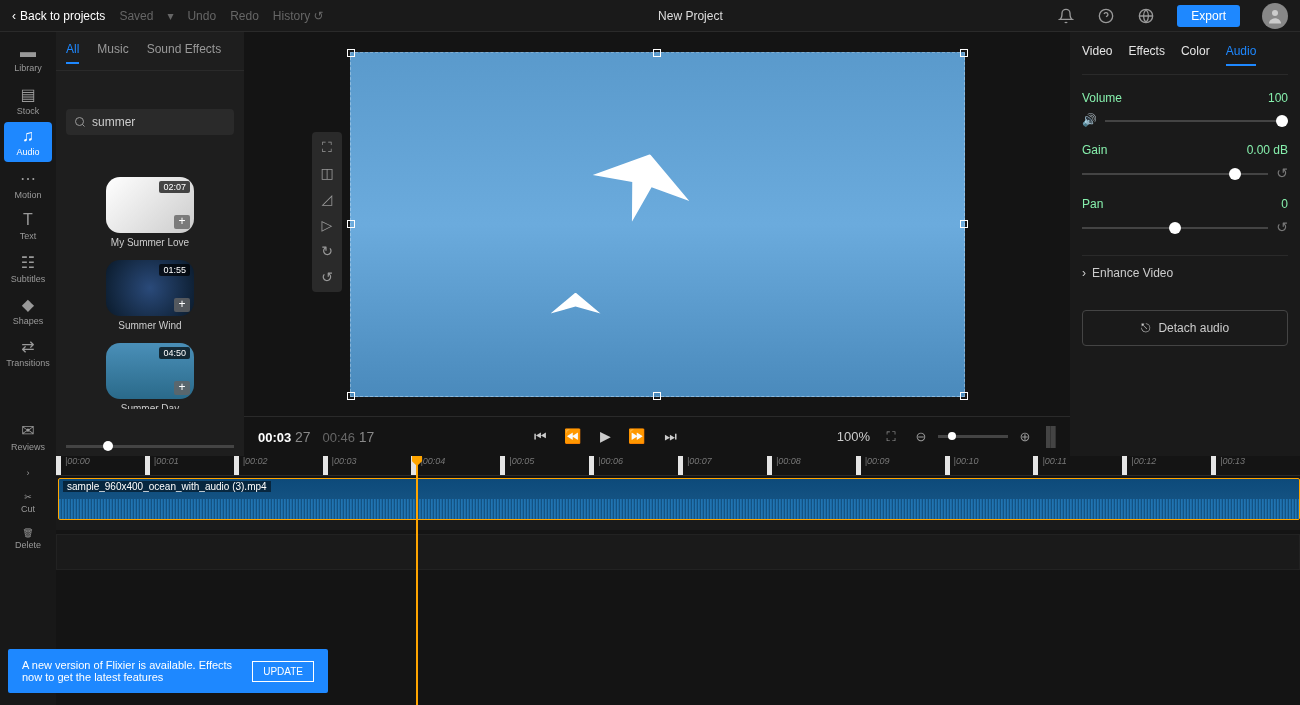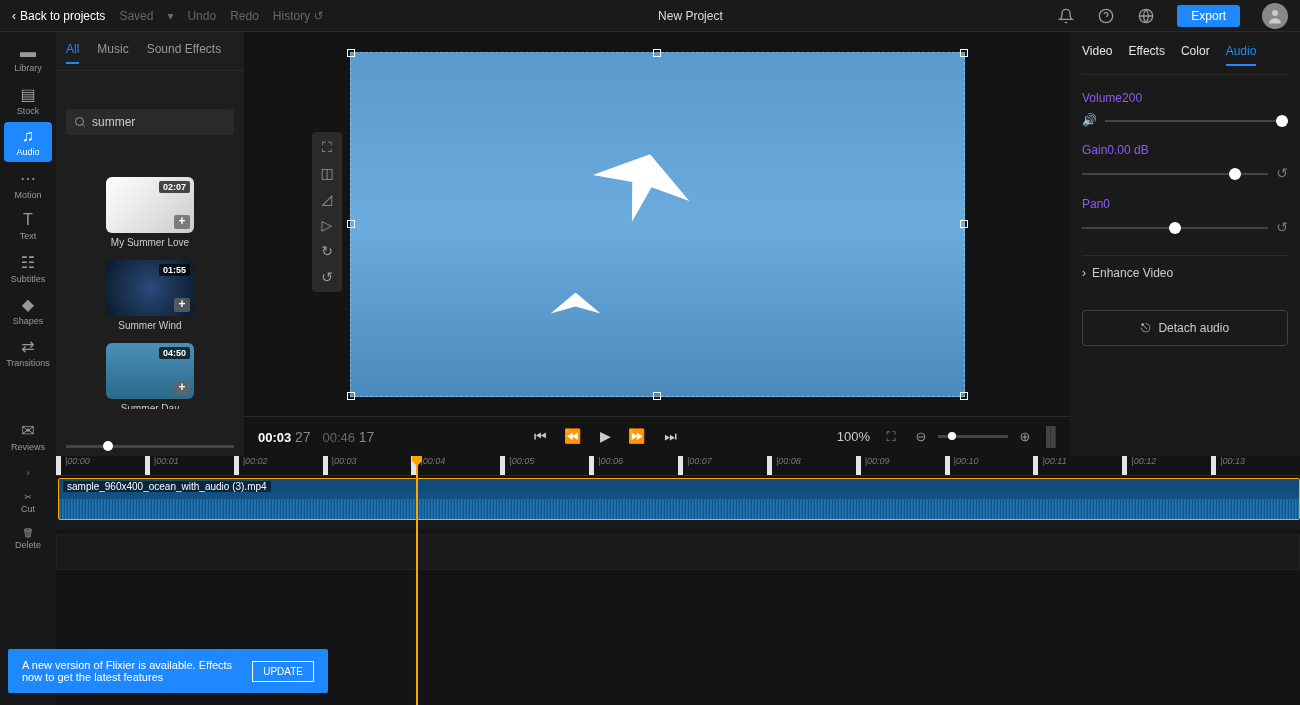--- a/index.html
+++ b/index.html
@@ -19,21 +19,21 @@
 .rail-item.active { background: #1e88ff; color: #fff; }
 .rail-icon { font-size: 16px; }
 .lib-panel { width: 188px; background: #1e1e1e; display: flex; flex-direction: column; gap: 28px; }
 .lib-tabs { display: flex; gap: 18px; padding: 10px 10px 6px; font-size: 12px; border-bottom: 1px solid #2a2a2a; }
 .lib-tab { color: #999; cursor: pointer; padding-bottom: 6px; }
 .lib-tab.active { color: #1e88ff; border-bottom: 2px solid #1e88ff; }
 .search-box { margin: 10px; background: #2a2a2a; border-radius: 4px; display: flex; align-items: center; padding: 6px 8px; gap: 6px; }
 .search-box input { background: transparent; border: none; outline: none; color: #ccc; font-size: 12px; flex: 1; }
 .lib-items { flex: 1; overflow-y: auto; padding: 4px 10px; }
 .lib-item { margin-bottom: 12px; text-align: center; }
-.thumb { width: 88px; height: 56px; background: linear-gradient(135deg,#4a7fb8,#2a4a6a); margin: 0 auto; border-radius: 6px; position: relative; font-weight: bold; }
+.thumb { width: 88px; height: 56px; background: linear-gradient(135deg,#4a7fb8,#2a4a6a); margin: 0 auto; border-radius: 14px; position: relative; }
 .thumb-1 { background: linear-gradient(135deg,#fff,#ccc); }
 .thumb-2 { background: radial-gradient(circle,#2a4a7a,#0a1a2a); }
 .thumb-3 { background: linear-gradient(#4a8fb8,#2a6a8a); }
 .duration-badge { position: absolute; top: 4px; right: 4px; background: rgba(0,0,0,0.7); color: #fff; font-size: 9px; padding: 1px 4px; border-radius: 2px; }
 .add-badge { position: absolute; bottom: 4px; right: 4px; background: rgba(100,100,100,0.8); color: #fff; font-size: 12px; width: 16px; height: 14px; border-radius: 2px; line-height: 12px; cursor: pointer; }
 .lib-label { font-size: 10px; color: #ccc; margin-top: 4px; }
 .lib-slider { padding: 8px 10px; }
 .slider-track { height: 3px; background: #444; position: relative; }
 .slider-track .thumb-dot { position: absolute; width: 10px; height: 10px; background: #fff; border-radius: 50%; top: -4px; }
 .preview-area { flex: 1; background: #141414; position: relative; display: flex; flex-direction: column; }
@@ -53,21 +53,21 @@
 .zoom-group { display: flex; align-items: center; gap: 8px; }
 .zoom-slider { width: 70px; height: 3px; background: #444; position: relative; }
 .zoom-slider .dot { position: absolute; width: 8px; height: 8px; background: #fff; border-radius: 50%; top: -3px; left: 15%; }
 .meter { width: 10px; height: 22px; background: #333; display: flex; gap: 1px; }
 .meter div { width: 4px; background: #444; }
 .right-panel { width: 230px; background: #1a1a1a; padding: 0 12px; font-size: 12px; overflow-y: auto; }
 .rp-tabs { display: flex; gap: 16px; padding: 12px 0 8px; border-bottom: 1px solid #2a2a2a; font-size: 12px; }
 .rp-tab { color: #e5e5e5; cursor: pointer; padding-bottom: 6px; }
 .rp-tab.active { color: #1e88ff; border-bottom: 2px solid #1e88ff; }
 .prop-row { margin-top: 16px; }
-.prop-head { display: flex; color: #8b5cf6; margin-bottom: 8px; }
+.prop-head { display: flex; justify-content: space-between; color: #86efac; margin-bottom: 8px; }
 .prop-slider { display: flex; align-items: center; gap: 8px; }
 .prop-slider .track { flex: 1; height: 2px; background: #444; position: relative; }
 .prop-slider .track .dot { position: absolute; width: 12px; height: 12px; background: #fff; border-radius: 50%; top: -5px; }
 .reset-icon { color: #777; cursor: pointer; font-size: 14px; }
 .eq-row { display: flex; gap: 8px; align-items: center; margin-top: 8px; }
 .eq-select { flex: 1; background: #2a2a2a; border-radius: 3px; padding: 6px 8px; display: flex; align-items: center; gap: 6px; cursor: pointer; }
 .customize { color: #1e88ff; font-size: 11px; cursor: pointer; }
 .enhance { margin-top: 20px; padding: 10px 0; border-top: 1px solid #2a2a2a; cursor: pointer; display:flex; align-items:center; gap:6px; }
 .detach-btn { margin-top: 20px; border: 1px solid #444; border-radius: 4px; padding: 10px; text-align: center; cursor: pointer; display:flex; align-items:center; justify-content:center; gap:8px; }
 .timeline-area { height: 249px; background: #141414; display: flex; }
@@ -270,21 +270,21 @@
   <div class="right-panel">
     <div class="rp-tabs">
       <span class="rp-tab">Video</span>
       <span class="rp-tab">Effects</span>
       <span class="rp-tab">Color</span>
       <span class="rp-tab active">Audio</span>
     </div>
     <div class="prop-row">
       <div class="prop-head">
           <span>Volume</span>
-          <span>200</span>
+          <span>100</span>
         </div>
       <div class="prop-slider">
         <span>🔊</span>
         <div class="track">
             <div class="dot" style="left:calc(100% - 12px)"></div>
           </div>
       </div>
     </div>
     <div class="prop-row">
       <div class="prop-head">

